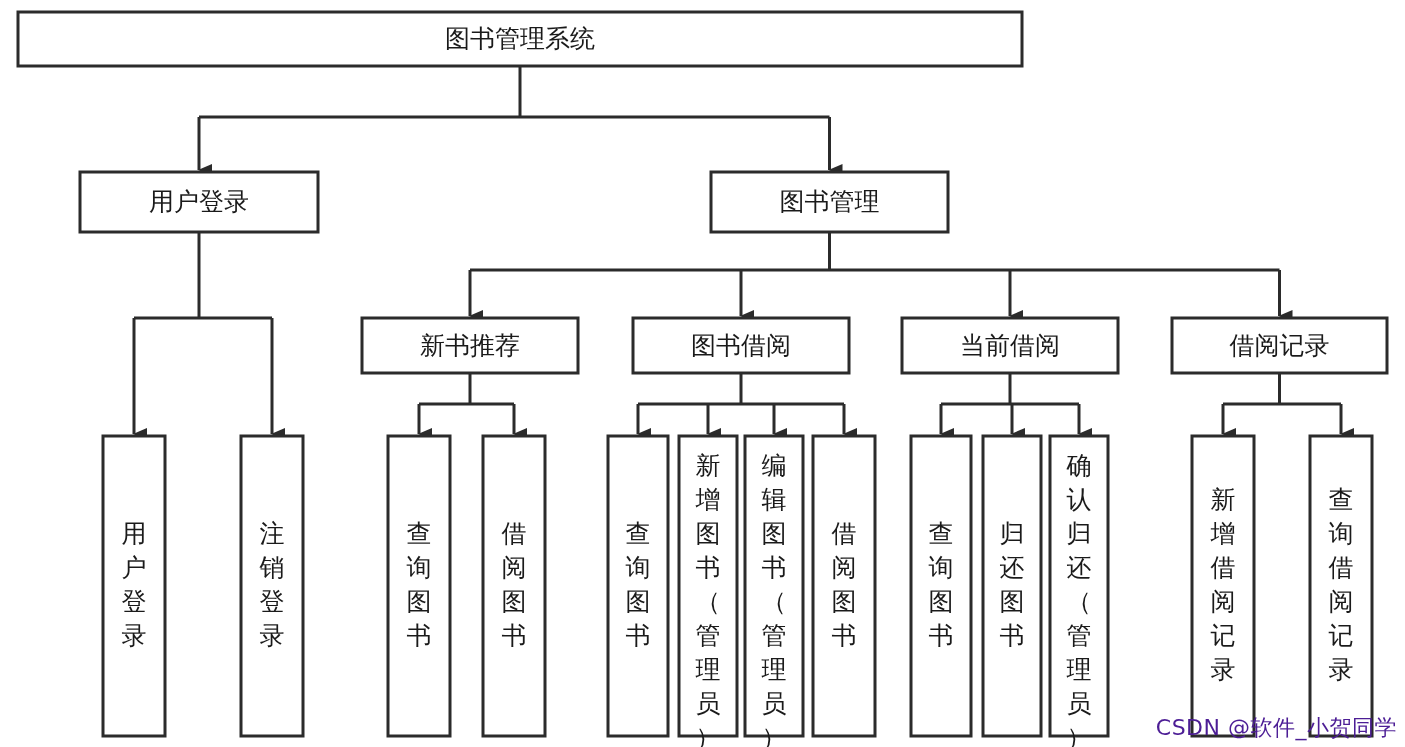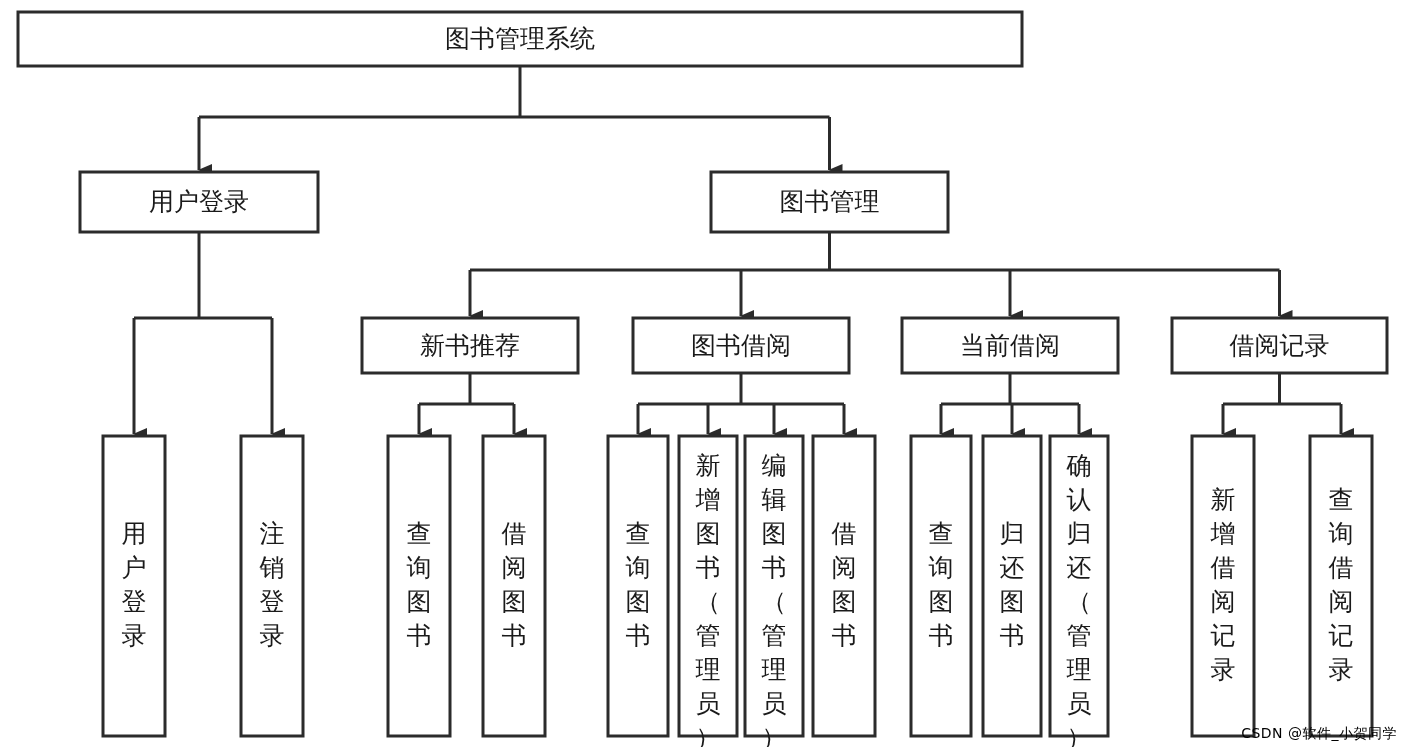--- a/index.html
+++ b/index.html
@@ -52,22 +52,22 @@
     font-family: "DejaVu Sans", "Liberation Sans", sans-serif;
     font-size: 25px;
     fill: #1a1a1a;
     text-anchor: middle;
   }
   .watermark-text {
     position: absolute;
     right: 8px;
     bottom: 4px;
     font-family: "DejaVu Sans", "Liberation Sans", sans-serif;
-    font-size: 14px;
-    color: #000000;
+    font-size: 22px;
+    color: #4c1d95;
     letter-spacing: 0.5px;
     white-space: nowrap;
     user-select: none;
   }
 </style>
 </head>
 <body>
 
 <div id="diagram-root">
   <svg id="diagram-canvas" viewBox="0 0 1405 747">

